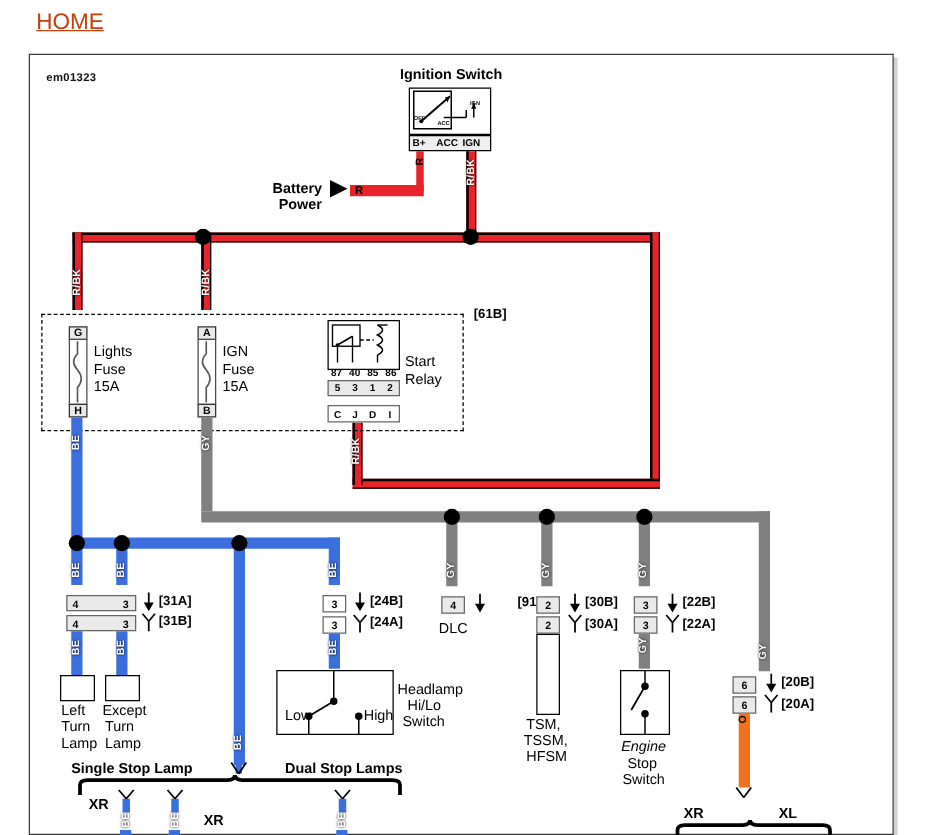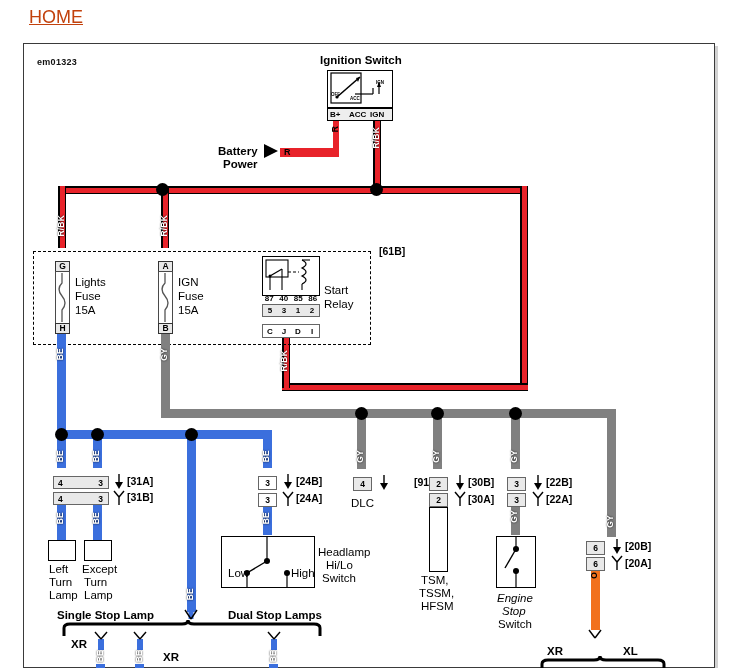--- a/index.html
+++ b/index.html
@@ -307,21 +307,21 @@
 <div class="lbl-v" style="left:510px;top:510px;color:#fff;text-shadow:0 0 2px #000;">GY</div>
 <div class="box" style="left:496px;top:536px;width:40px;height:52px;"></div>
 <svg style="left:496px;top:536px;" width="40" height="52">
   <circle cx="20" cy="13" r="3" fill="#000"></circle>
   <circle cx="20" cy="35" r="3" fill="#000"></circle>
   <line x1="20" y1="13" x2="20" y2="0" stroke="#000" stroke-width="1.2"></line>
   <line x1="20" y1="35" x2="20" y2="52" stroke="#000" stroke-width="1.2"></line>
   <line x1="20" y1="13" x2="9" y2="32" stroke="#000" stroke-width="1.4"></line>
 </svg>
 <div class="txt" style="left:497px;top:592px;font-style:italic;">Engine</div>
-<div class="txt" style="left:502px;top:605px;font-style:italic;">Stop</div>
+<div class="txt" style="left:502px;top:605px;">Stop</div>
 <div class="txt" style="left:498px;top:618px;">Switch</div>
 
 <div class="term gray" style="left:586px;top:541px;width:19px;height:14px;line-height:13px;">6</div>
 <div class="term gray" style="left:586px;top:557px;width:19px;height:14px;line-height:13px;">6</div>
 <svg style="left:610px;top:539px;" width="14" height="16">
   <line x1="7" y1="0" x2="7" y2="13" stroke="#000" stroke-width="1.4"></line>
   <polygon points="7,15 3,8 11,8" fill="#000"></polygon>
 </svg>
 <svg style="left:610px;top:556px;" width="14" height="15">
   <line x1="7" y1="14" x2="7" y2="6" stroke="#000" stroke-width="1.4"></line>

